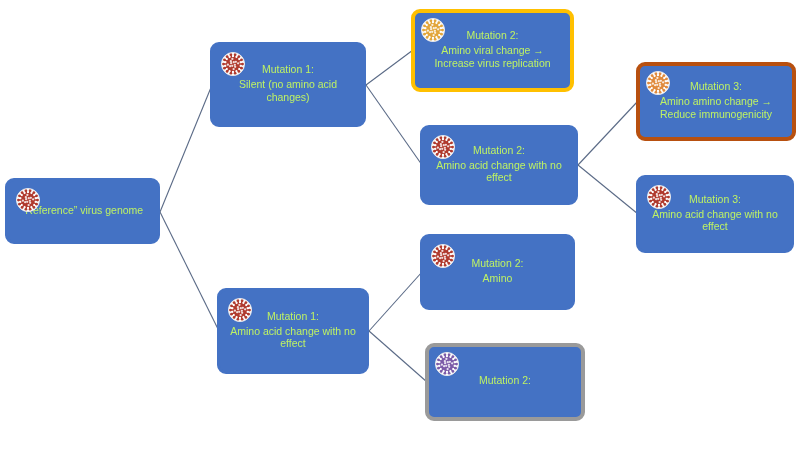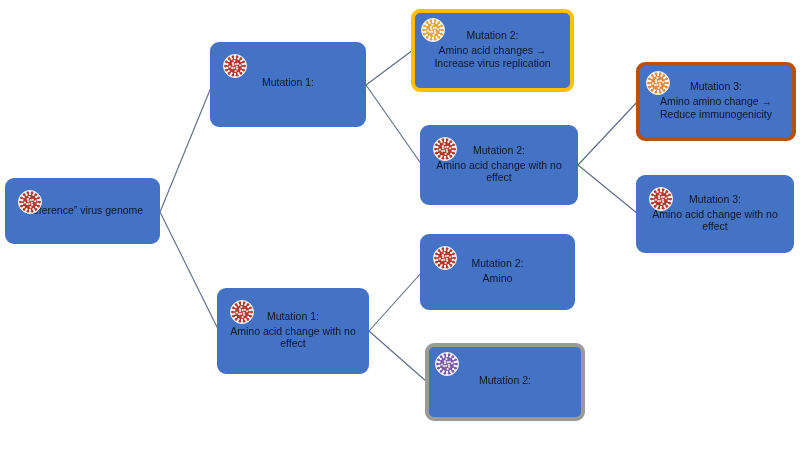--- a/index.html
+++ b/index.html
@@ -21,32 +21,32 @@
     top: 0;
     width: 800px;
     height: 450px;
     pointer-events: none;
   }
   .node {
     position: absolute;
     box-sizing: border-box;
     background: #4472C4;
     border-radius: 9px;
-    color: #0f172a;
+    color: #bef264;
     display: flex;
     flex-direction: column;
     align-items: center;
     justify-content: center;
     text-align: center;
     padding: 4px 8px 6px 8px;
     line-height: 1.22;
     z-index: 2;
   }
   .node.plain {
-    border: 5px solid #f9a8d4;
+    border: 3px solid #f9a8d4;
   }
   .node.gold {
     border: 4px solid #FFC000;
   }
   .node.rust {
     border: 4px solid #B8500F;
   }
   .node.gray {
     border: 4px solid #9A9A9A;
   }
@@ -179,20 +179,21 @@
             <circle cx="6.44" cy="12.69" r="1.25" fill="#ffffff" opacity="0.82"></circle>
             <circle cx="9.97" cy="11.14" r="1.25" fill="#ffffff" opacity="0.82"></circle>
             <circle cx="9.65" cy="8.89" r="1.25" fill="#ffffff" opacity="0.82"></circle>
             <circle cx="11.31" cy="6.44" r="1.25" fill="#ffffff" opacity="0.82"></circle>
             <circle cx="12.86" cy="9.97" r="1.25" fill="#ffffff" opacity="0.82"></circle>
             <circle cx="15.11" cy="9.65" r="1.25" fill="#ffffff" opacity="0.82"></circle>
             <circle cx="17.56" cy="11.31" r="1.25" fill="#ffffff" opacity="0.82"></circle>
           </svg>
         </span>
         <div class="title">Mutation 1:</div>
+        <div class="sub">Silent (no amino acid changes)</div>
       </div>
       <div class="node plain" style="left: 217px; top: 288px; width: 152px; height: 86px; background: rgb(68, 114, 196); border-color: rgb(68, 114, 196);">
         <span class="vicon">
           <svg viewBox="0 0 24 24">
             <circle cx="12" cy="12" r="7.6" fill="#B03A2E"></circle>
             <line x1="19.00" y1="12.00" x2="22.40" y2="12.00" stroke="#B03A2E" stroke-width="1.5" stroke-linecap="round"></line>
             <circle cx="22.40" cy="12.00" r="1.5" fill="#B03A2E"></circle>
             <line x1="18.31" y1="15.04" x2="21.37" y2="16.51" stroke="#B03A2E" stroke-width="1.5" stroke-linecap="round"></line>
             <circle cx="21.37" cy="16.51" r="1.5" fill="#B03A2E"></circle>
             <line x1="16.36" y1="17.47" x2="18.48" y2="20.13" stroke="#B03A2E" stroke-width="1.5" stroke-linecap="round"></line>
@@ -276,21 +277,21 @@
             <circle cx="6.44" cy="12.69" r="1.25" fill="#ffffff" opacity="0.82"></circle>
             <circle cx="9.97" cy="11.14" r="1.25" fill="#ffffff" opacity="0.82"></circle>
             <circle cx="9.65" cy="8.89" r="1.25" fill="#ffffff" opacity="0.82"></circle>
             <circle cx="11.31" cy="6.44" r="1.25" fill="#ffffff" opacity="0.82"></circle>
             <circle cx="12.86" cy="9.97" r="1.25" fill="#ffffff" opacity="0.82"></circle>
             <circle cx="15.11" cy="9.65" r="1.25" fill="#ffffff" opacity="0.82"></circle>
             <circle cx="17.56" cy="11.31" r="1.25" fill="#ffffff" opacity="0.82"></circle>
           </svg>
         </span>
         <div class="title">Mutation 2:</div>
-        <div class="sub">Amino acid changes → Increase virus replication</div>
+        <div class="sub">Amino viral change → Increase virus replication</div>
       </div>
       <div class="node plain" style="left: 420px; top: 125px; width: 158px; height: 80px; background: rgb(68, 114, 196); border-color: rgb(68, 114, 196);">
         <span class="vicon">
           <svg viewBox="0 0 24 24">
             <circle cx="12" cy="12" r="7.6" fill="#B03A2E"></circle>
             <line x1="19.00" y1="12.00" x2="22.40" y2="12.00" stroke="#B03A2E" stroke-width="1.5" stroke-linecap="round"></line>
             <circle cx="22.40" cy="12.00" r="1.5" fill="#B03A2E"></circle>
             <line x1="18.31" y1="15.04" x2="21.37" y2="16.51" stroke="#B03A2E" stroke-width="1.5" stroke-linecap="round"></line>
             <circle cx="21.37" cy="16.51" r="1.5" fill="#B03A2E"></circle>
             <line x1="16.36" y1="17.47" x2="18.48" y2="20.13" stroke="#B03A2E" stroke-width="1.5" stroke-linecap="round"></line>

